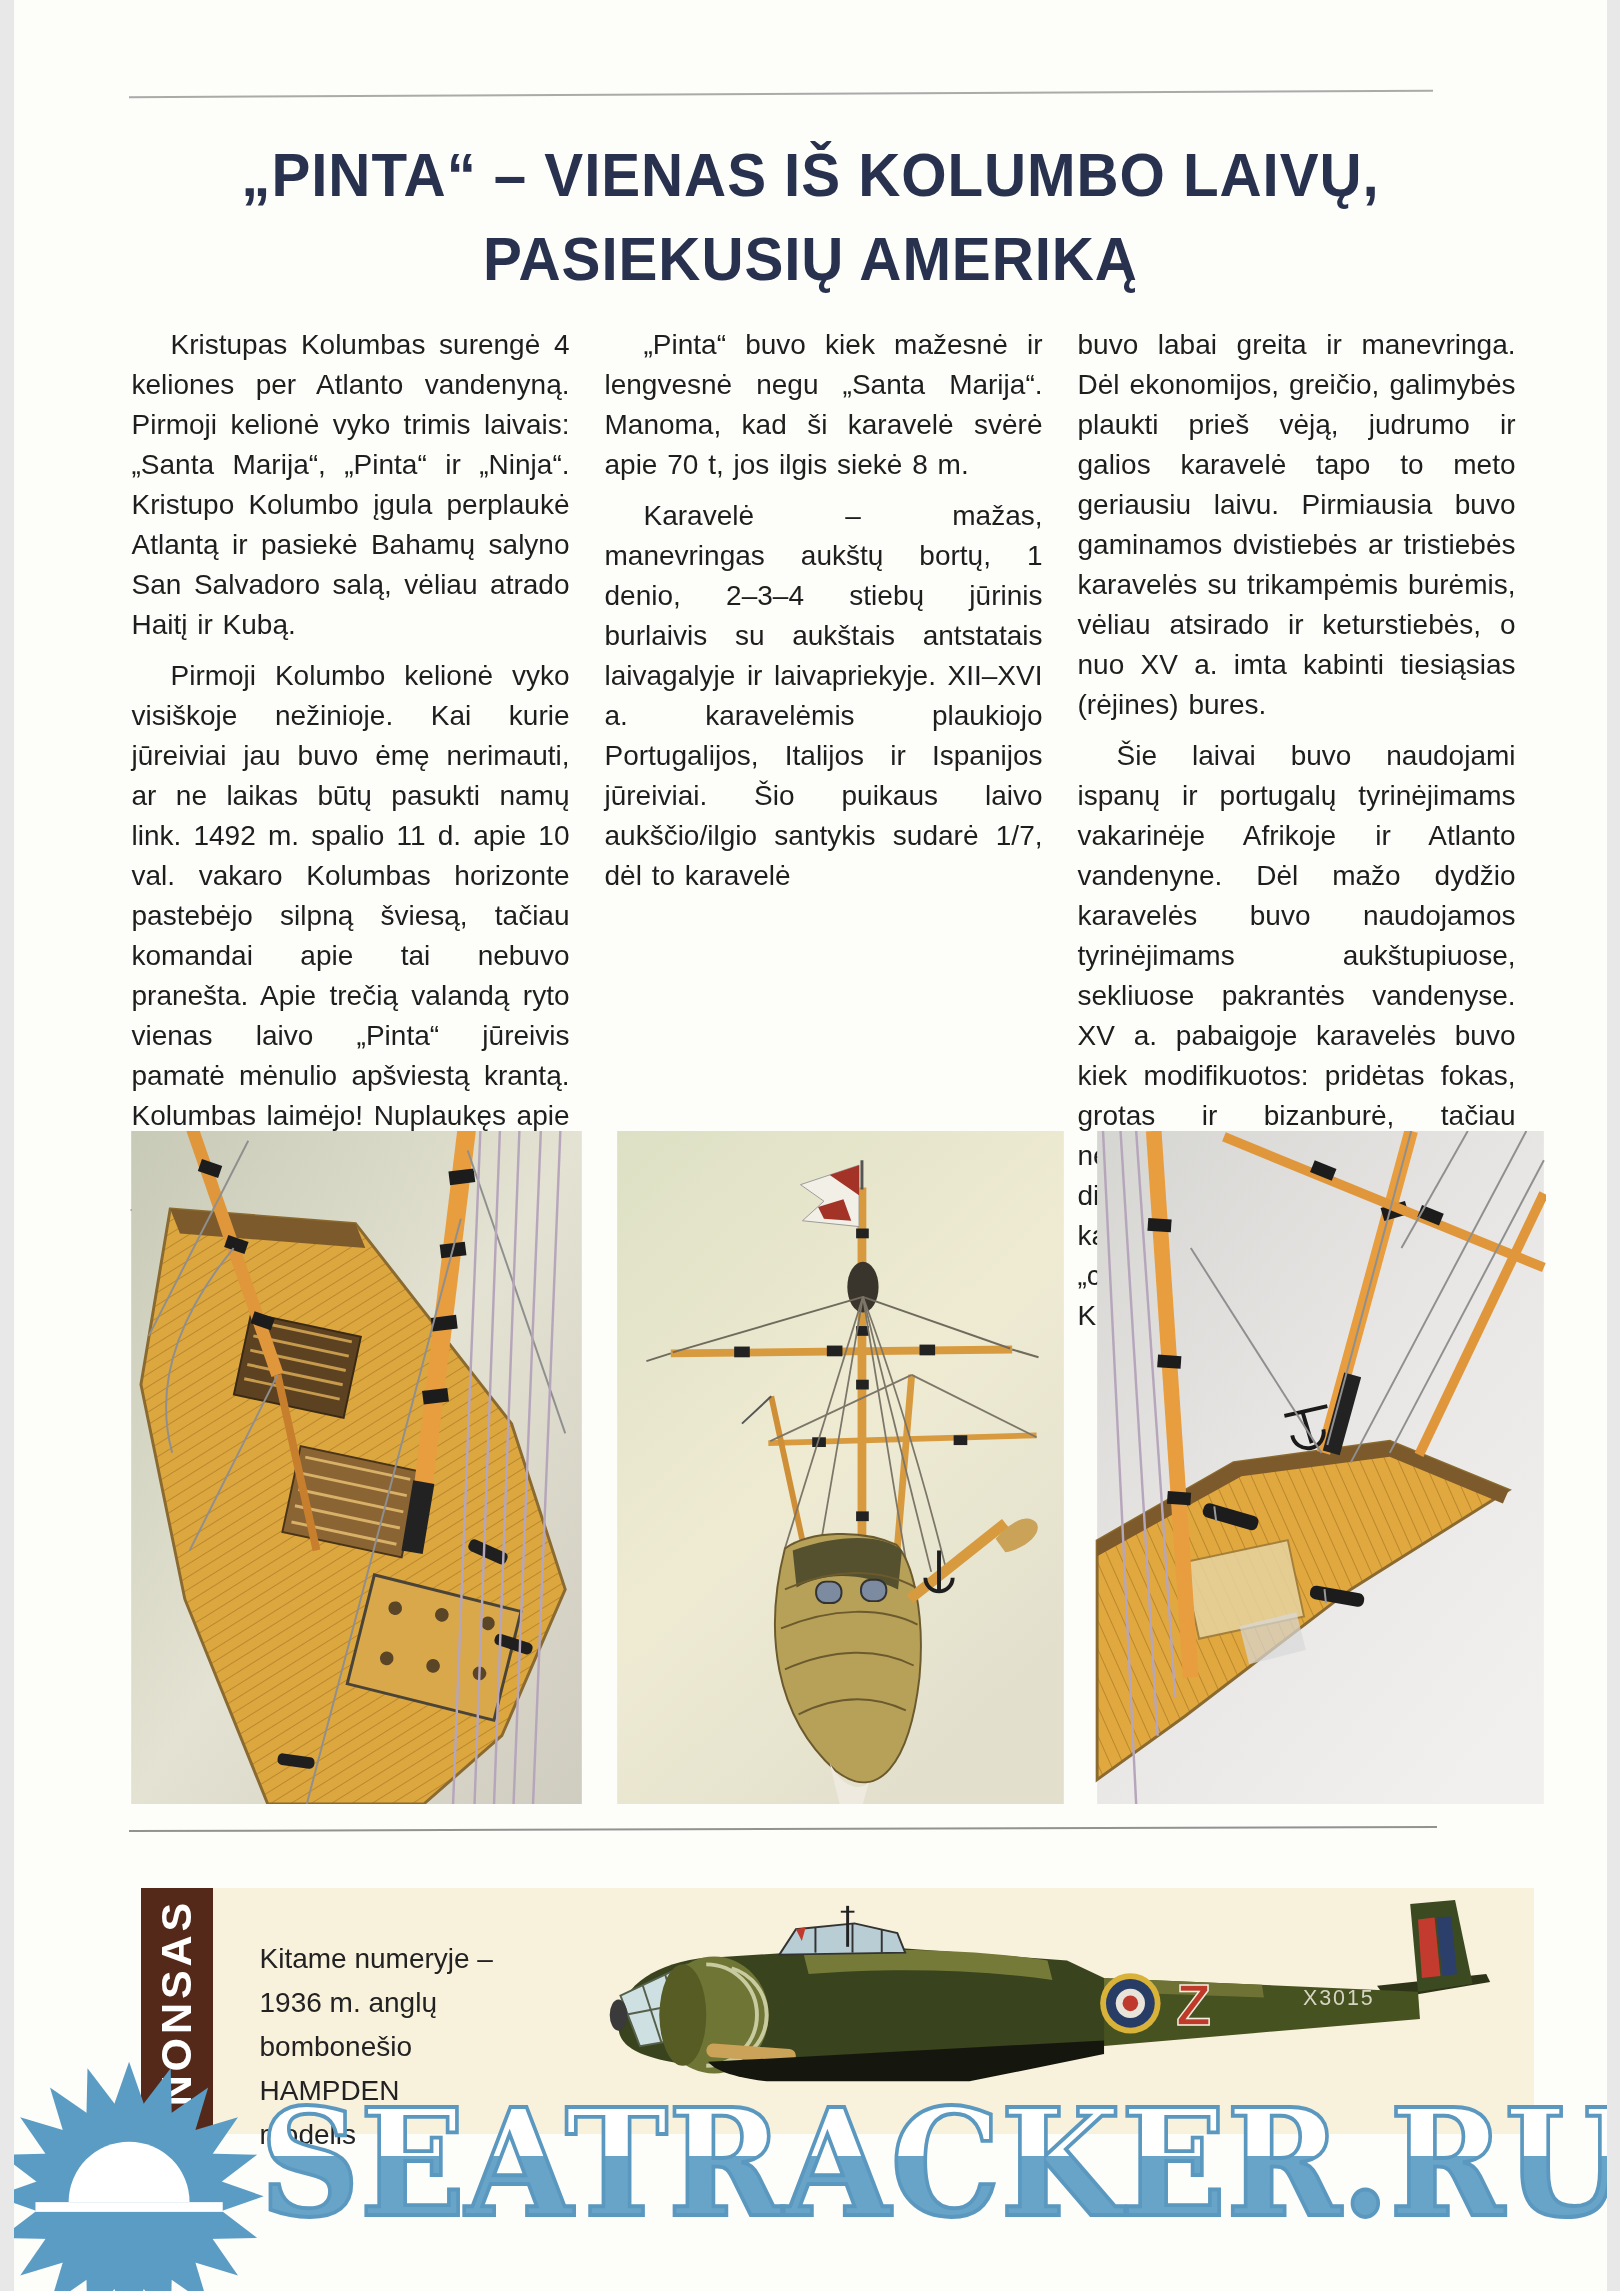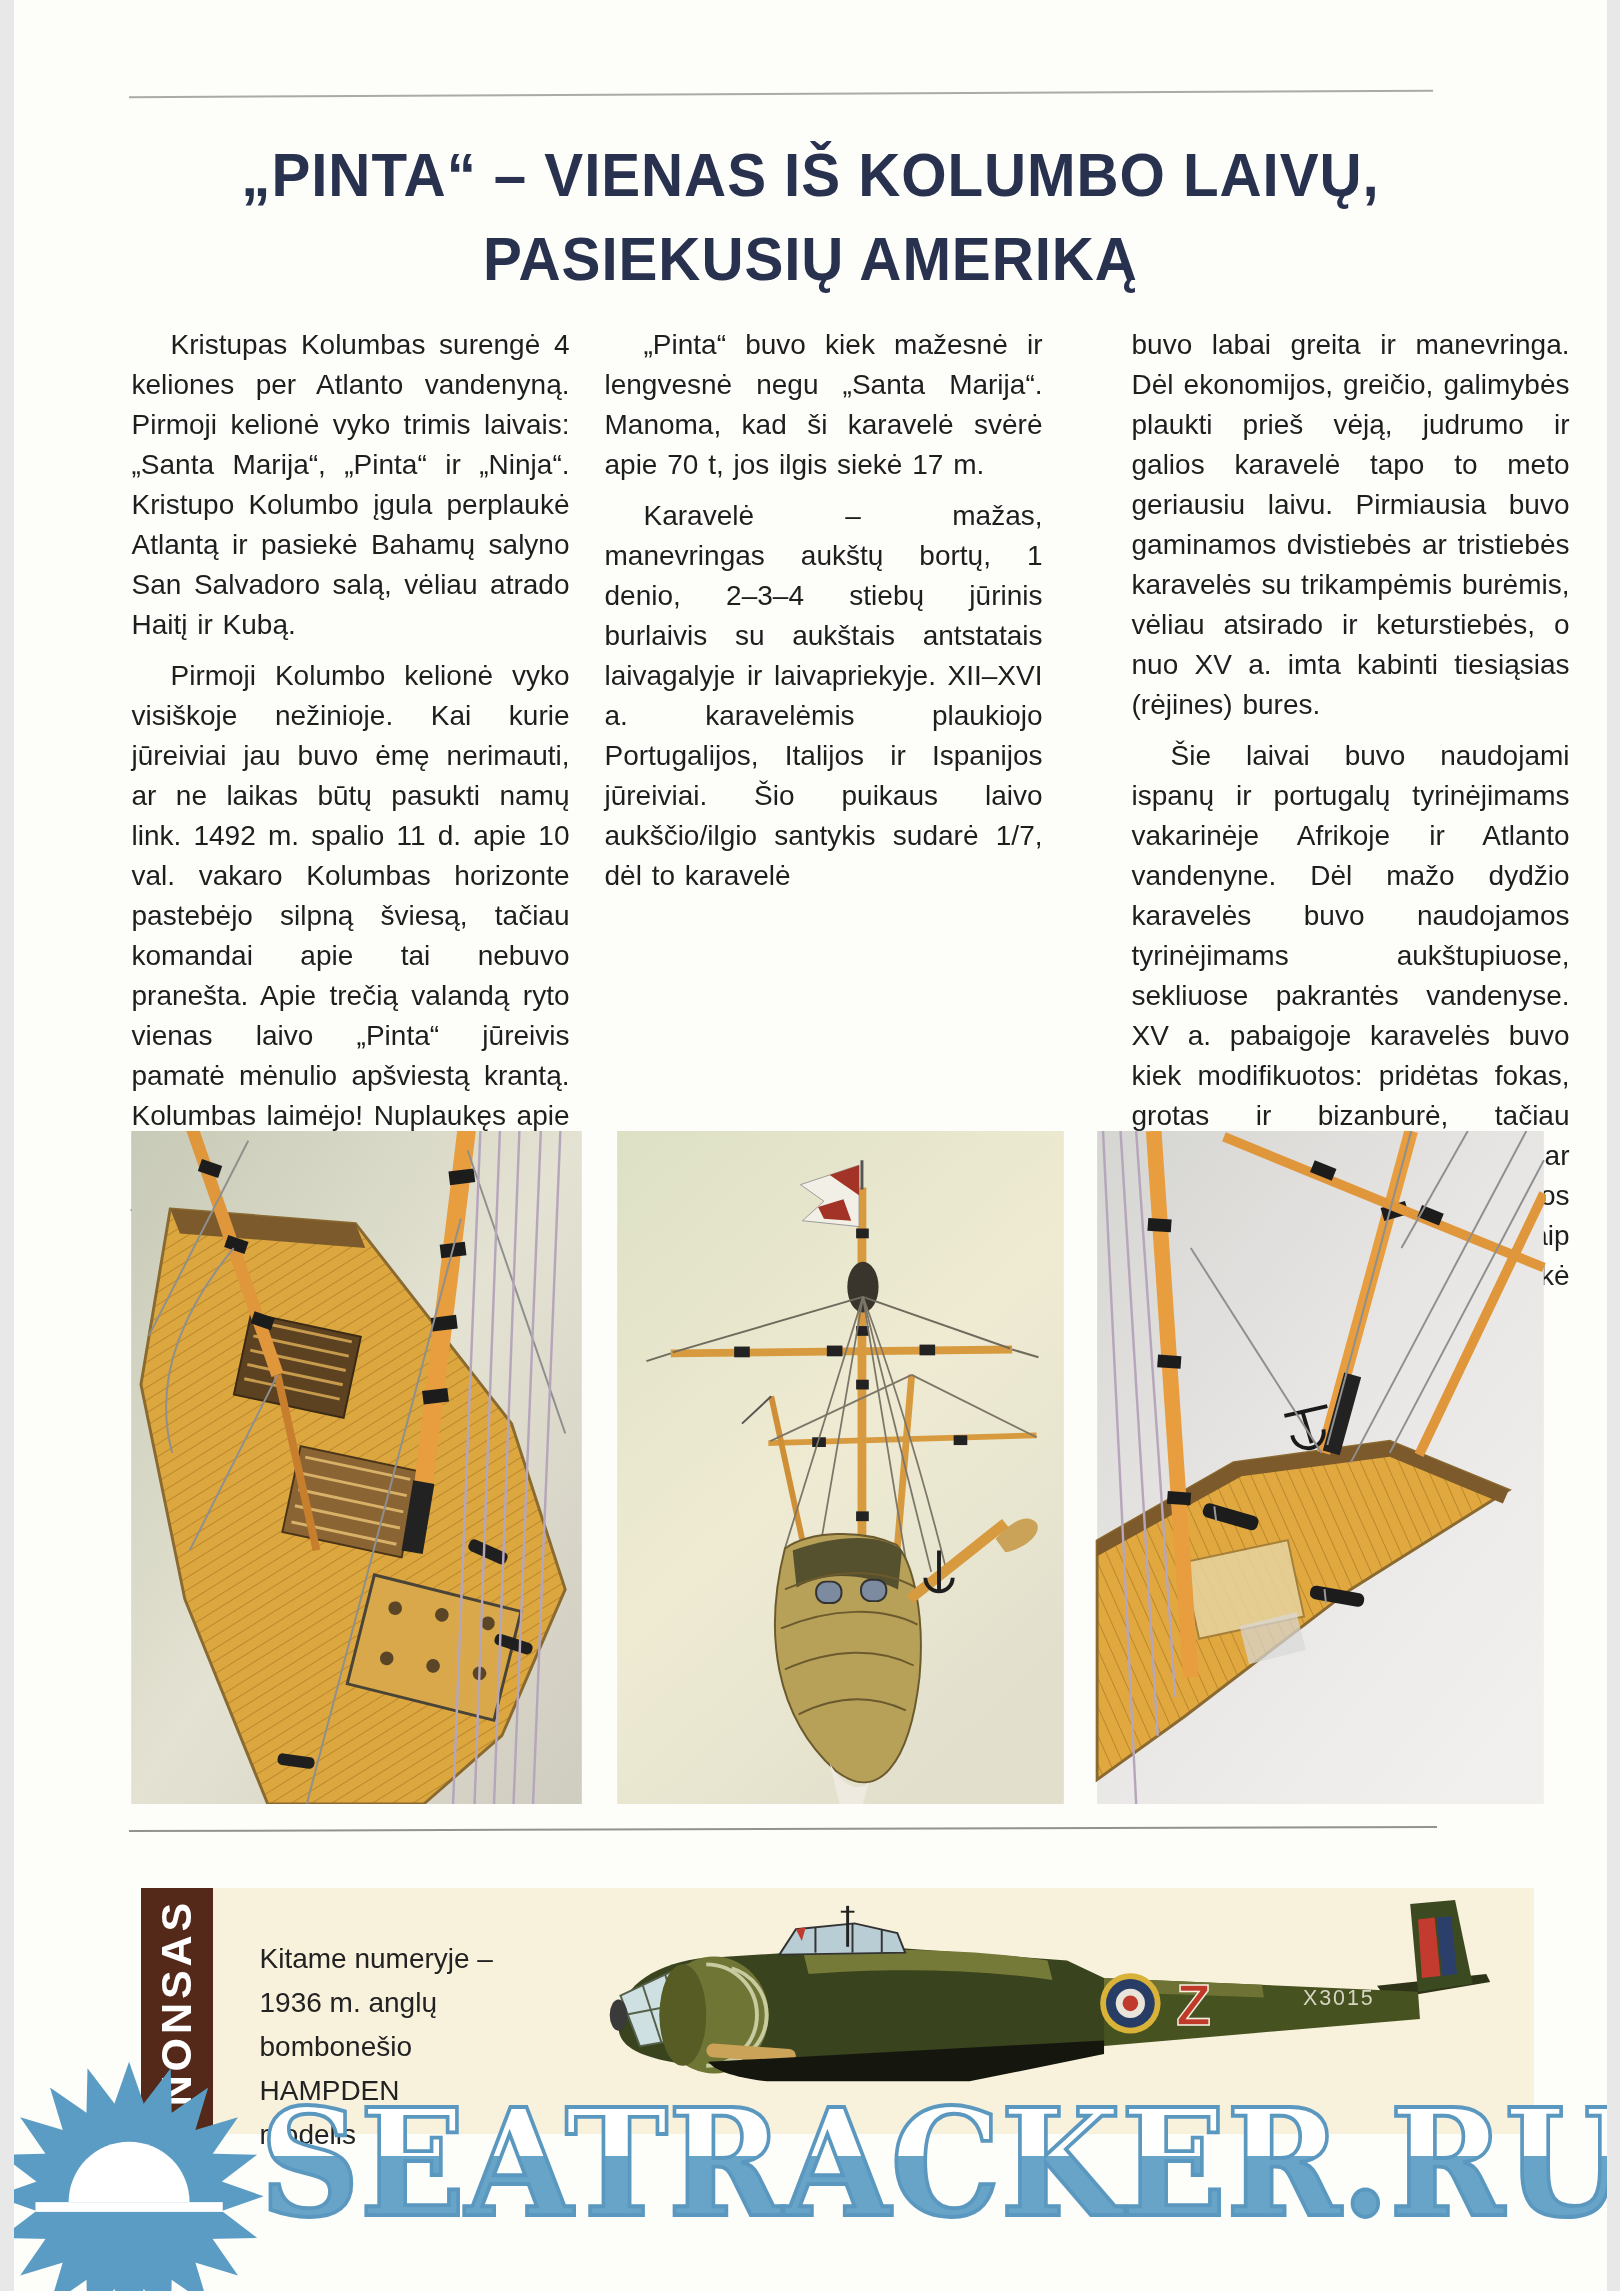--- a/index.html
+++ b/index.html
@@ -18,21 +18,21 @@
   .title .line{font-size:62px;line-height:84px;transform:scaleX(.94);transform-origin:center;}
   .col{
     position:absolute;top:314px;width:460px;
     font-size:28px;line-height:40px;text-align:justify;
     color:#1e1e1e;word-spacing:2px;
   }
   .col p{margin:11px;}
   .col p.indent{text-indent:39px;}
   .col-1{left:107px;}
   .col-2{left:580px;}
-  .col-3{left:1107px;}
+  .col-3{left:1053px;}
   .photo{position:absolute;top:1131px;width:451px;height:673px;}
   .photo svg{display:block;width:100%;height:100%;}
   .photo-1{left:117px;}
   .photo-2{left:601px;}
   .photo-3{left:1081px;}
   .bottom-panel{
     position:absolute;left:127px;top:1888px;width:1393px;height:246px;
     background:#f8f1dc;
   }
   .anonsas-box{
@@ -61,21 +61,21 @@
   <div class="title">
     <div class="line">„PINTA“ – VIENAS IŠ KOLUMBO LAIVŲ,</div>
     <div class="line">PASIEKUSIŲ AMERIKĄ</div>
   </div>
 
   <div class="col col-1">
     <p class="indent">Kristupas Kolumbas surengė 4 keliones per Atlanto vandenyną. Pirmoji kelionė vyko trimis laivais: „Santa Marija“, „Pinta“ ir „Ninja“. Kristupo Kolumbo įgula perplaukė Atlantą ir pasiekė Bahamų salyno San Salvadoro salą, vėliau atrado Haitį ir Kubą.</p>
     <p class="indent">Pirmoji Kolumbo kelionė vyko visiškoje nežinioje. Kai kurie jūreiviai jau buvo ėmę nerimauti, ar ne laikas būtų pasukti namų link. 1492 m. spalio 11 d. apie 10 val. vakaro Kolumbas horizonte pastebėjo silpną šviesą, tačiau komandai apie tai nebuvo pranešta. Apie trečią valandą ryto vienas laivo „Pinta“ jūreivis pamatė mėnulio apšviestą krantą. Kolumbas laimėjo! Nuplaukęs apie 2400 mylių, prabuvęs 36 dienas jūroje, jis pasiekė žemę, tačiau tai buvo ne Indija, kurią tikėjosi atradęs, o</p>
   </div>
   <div class="col col-2">
-    <p class="indent">„Pinta“ buvo kiek mažesnė ir lengvesnė negu „Santa Marija“. Manoma, kad ši karavelė svėrė apie 70 t, jos ilgis siekė 17 m.</p>
+    <p class="indent">„Pinta“ buvo kiek mažesnė ir lengvesnė negu „Santa Marija“. Manoma, kad ši karavelė svėrė apie 70 t, jos ilgis siekė 8 m.</p>
     <p class="indent">Karavelė – mažas, manevringas aukštų bortų, 1 denio, 2–3–4 stiebų jūrinis burlaivis su aukštais antstatais laivagalyje ir laivapriekyje. XII–XVI a. karavelėmis plaukiojo Portugalijos, Italijos ir Ispanijos jūreiviai. Šio puikaus laivo aukščio/ilgio santykis sudarė 1/7, dėl to karavelė</p>
   </div>
   <div class="col col-3">
     <p>buvo labai greita ir manevringa. Dėl ekonomijos, greičio, galimybės plaukti prieš vėją, judrumo ir galios karavelė tapo to meto geriausiu laivu. Pirmiausia buvo gaminamos dvistiebės ar tristiebės karavelės su trikampėmis burėmis, vėliau atsirado ir keturstiebės, o nuo XV a. imta kabinti tiesiąsias (rėjines) bures.</p>
     <p class="indent">Šie laivai buvo naudojami ispanų ir portugalų tyrinėjimams vakarinėje Afrikoje ir Atlanto vandenyne. Dėl mažo dydžio karavelės buvo naudojamos tyrinėjimams aukštupiuose, sekliuose pakrantės vandenyse. XV a. pabaigoje karavelės buvo kiek modifikuotos: pridėtas fokas, grotas ir bizanburė, tačiau neturėjo aukšto priekinio denio ar didesnio laivagalio. Tokios formos karavelėmis, žinomomis kaip „caravela redonda“, ir plaukė Kristupas Kolumbas.</p>
   </div>
 
   <div class="photo photo-1">
     <svg viewBox="0 0 462 690">
       <defs>

